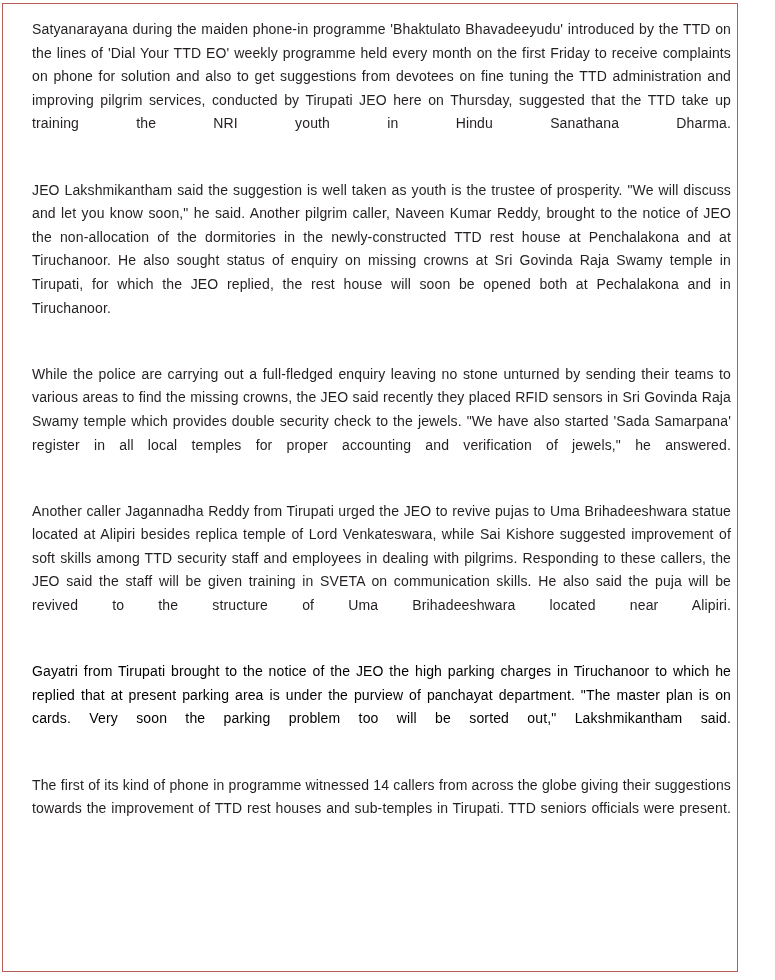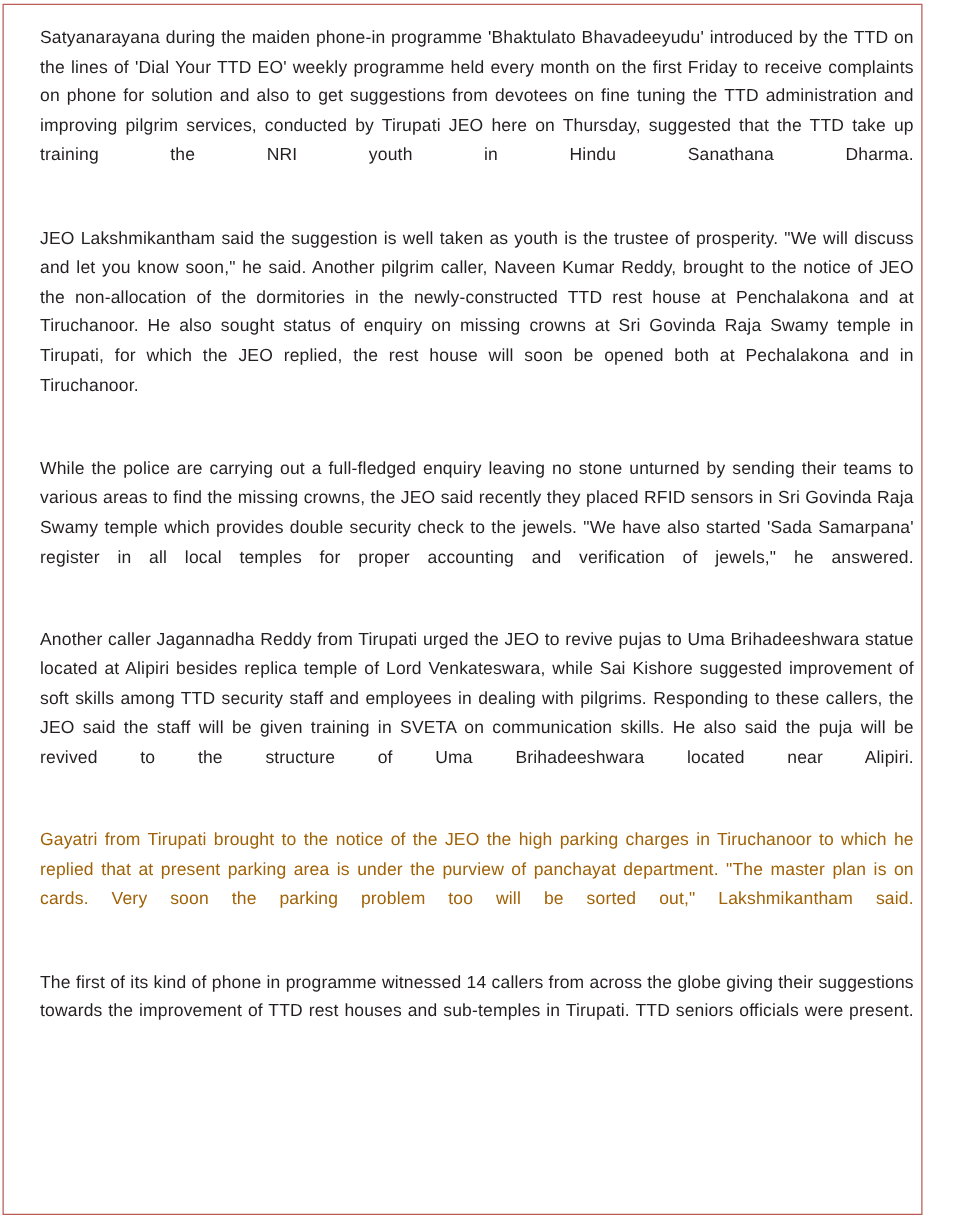--- a/index.html
+++ b/index.html
@@ -54,16 +54,16 @@
 </style>
 </head>
 <body>
 
 <div id="document-page" style="border-color: rgb(185, 91, 86); background: rgb(255, 255, 255);">
   <div id="article-body">
     <p class="article-paragraph" style="color: rgb(35, 31, 32);">Satyanarayana during the maiden phone-in programme 'Bhaktulato Bhavadeeyudu' introduced by the TTD on the lines of 'Dial Your TTD EO' weekly programme held every month on the first Friday to receive complaints on phone for solution and also to get suggestions from devotees on fine tuning the TTD administration and improving pilgrim services, conducted by Tirupati JEO here on Thursday, suggested that the TTD take up training the NRI youth in Hindu Sanathana Dharma.</p>
     <p class="article-paragraph" style="color: rgb(35, 31, 32);">JEO Lakshmikantham said the suggestion is well taken as youth is the trustee of prosperity. "We will discuss and let you know soon," he said. Another pilgrim caller, Naveen Kumar Reddy, brought to the notice of JEO the non-allocation of the dormitories in the newly-constructed TTD rest house at Penchalakona and at Tiruchanoor. He also sought status of enquiry on missing crowns at Sri Govinda Raja Swamy temple in Tirupati, for which the JEO replied, the rest house will soon be opened both at Pechalakona and in Tiruchanoor.</p>
     <p class="article-paragraph" style="color: rgb(35, 31, 32);">While the police are carrying out a full-fledged enquiry leaving no stone unturned by sending their teams to various areas to find the missing crowns, the JEO said recently they placed RFID sensors in Sri Govinda Raja Swamy temple which provides double security check to the jewels. "We have also started 'Sada Samarpana' register in all local temples for proper accounting and verification of jewels," he answered.</p>
     <p class="article-paragraph" style="color: rgb(35, 31, 32);">Another caller Jagannadha Reddy from Tirupati urged the JEO to revive pujas to Uma Brihadeeshwara statue located at Alipiri besides replica temple of Lord Venkateswara, while Sai Kishore suggested improvement of soft skills among TTD security staff and employees in dealing with pilgrims. Responding to these callers, the JEO said the staff will be given training in SVETA on communication skills. He also said the puja will be revived to the structure of Uma Brihadeeshwara located near Alipiri.</p>
-    <p class="article-paragraph" style="color: #a16207;">Gayatri from Tirupati brought to the notice of the JEO the high parking charges in Tiruchanoor to which he replied that at present parking area is under the purview of panchayat department. "The master plan is on cards. Very soon the parking problem too will be sorted out," Lakshmikantham said.</p>
+    <p class="article-paragraph" style="color: #000000;">Gayatri from Tirupati brought to the notice of the JEO the high parking charges in Tiruchanoor to which he replied that at present parking area is under the purview of panchayat department. "The master plan is on cards. Very soon the parking problem too will be sorted out," Lakshmikantham said.</p>
     <p class="article-paragraph" style="color: rgb(35, 31, 32);">The first of its kind of phone in programme witnessed 14 callers from across the globe giving their suggestions towards the improvement of TTD rest houses and sub-temples in Tirupati. TTD seniors officials were present.</p>
   </div>
 </div>
 
 </body></html>

